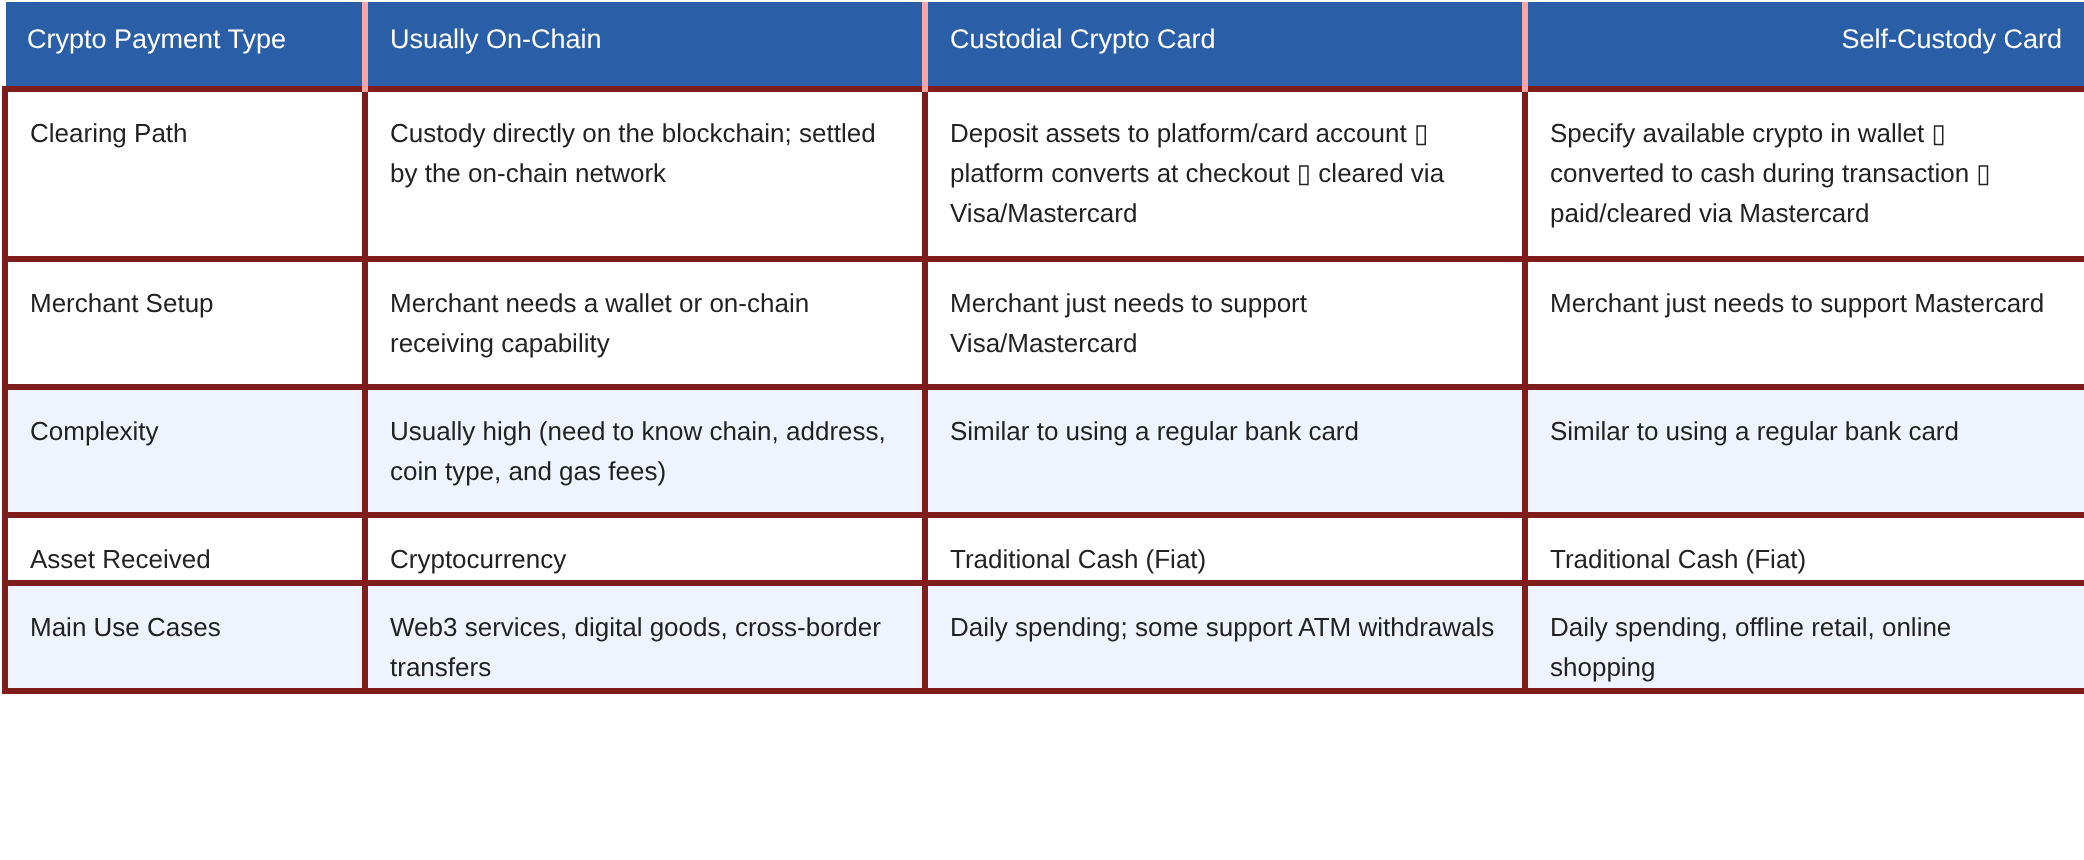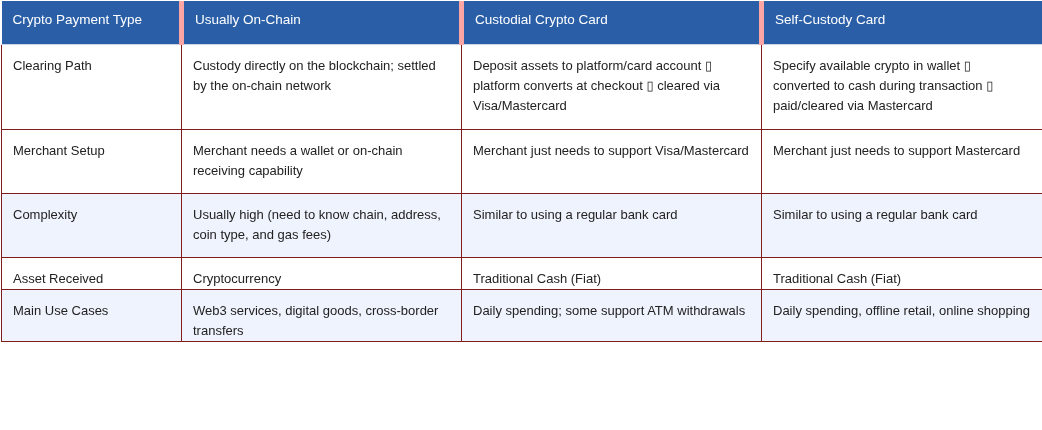--- a/index.html
+++ b/index.html
@@ -18,31 +18,31 @@
     table.cmp col.c3 { width: 281px; }
     table.cmp th {
       background: #2a5fa8;
       color: #ffffff;
       font-weight: normal;
       text-align: left;
       vertical-align: top;
       height: 43px;
       padding: 11px 11px 0 11px;
       box-sizing: border-box;
-      border-right: 5px solid #fca5a5;
+      border-right: 3px solid #fca5a5;
       border-bottom: 1px solid #c9d4e6;
       font-size: 13.5px;
     }
-    table.cmp th:last-child { border-right: 1px solid #a3a3a3; }
+    table.cmp th:last-child { border-right: 3px solid #a3a3a3; text-align: right; }
     table.cmp td {
       vertical-align: top;
       padding: 11px 11px 0 11px;
       box-sizing: border-box;
       line-height: 20px;
-      border: 1px solid #7f1d1d;
+      border: 3px solid #7f1d1d;
     }
     table.cmp tr.odd td { background: #ffffff; }
     table.cmp tr.even td { background: #eff3fd; }
     tr.r1 td { height: 85px; }
     tr.r2 td { height: 64px; }
     tr.r3 td { height: 64px; }
     tr.r4 td { height: 64px; }
     tr.r5 td { height: 32px; }
     tr.r6 td { height: 48px; }
   </style>

